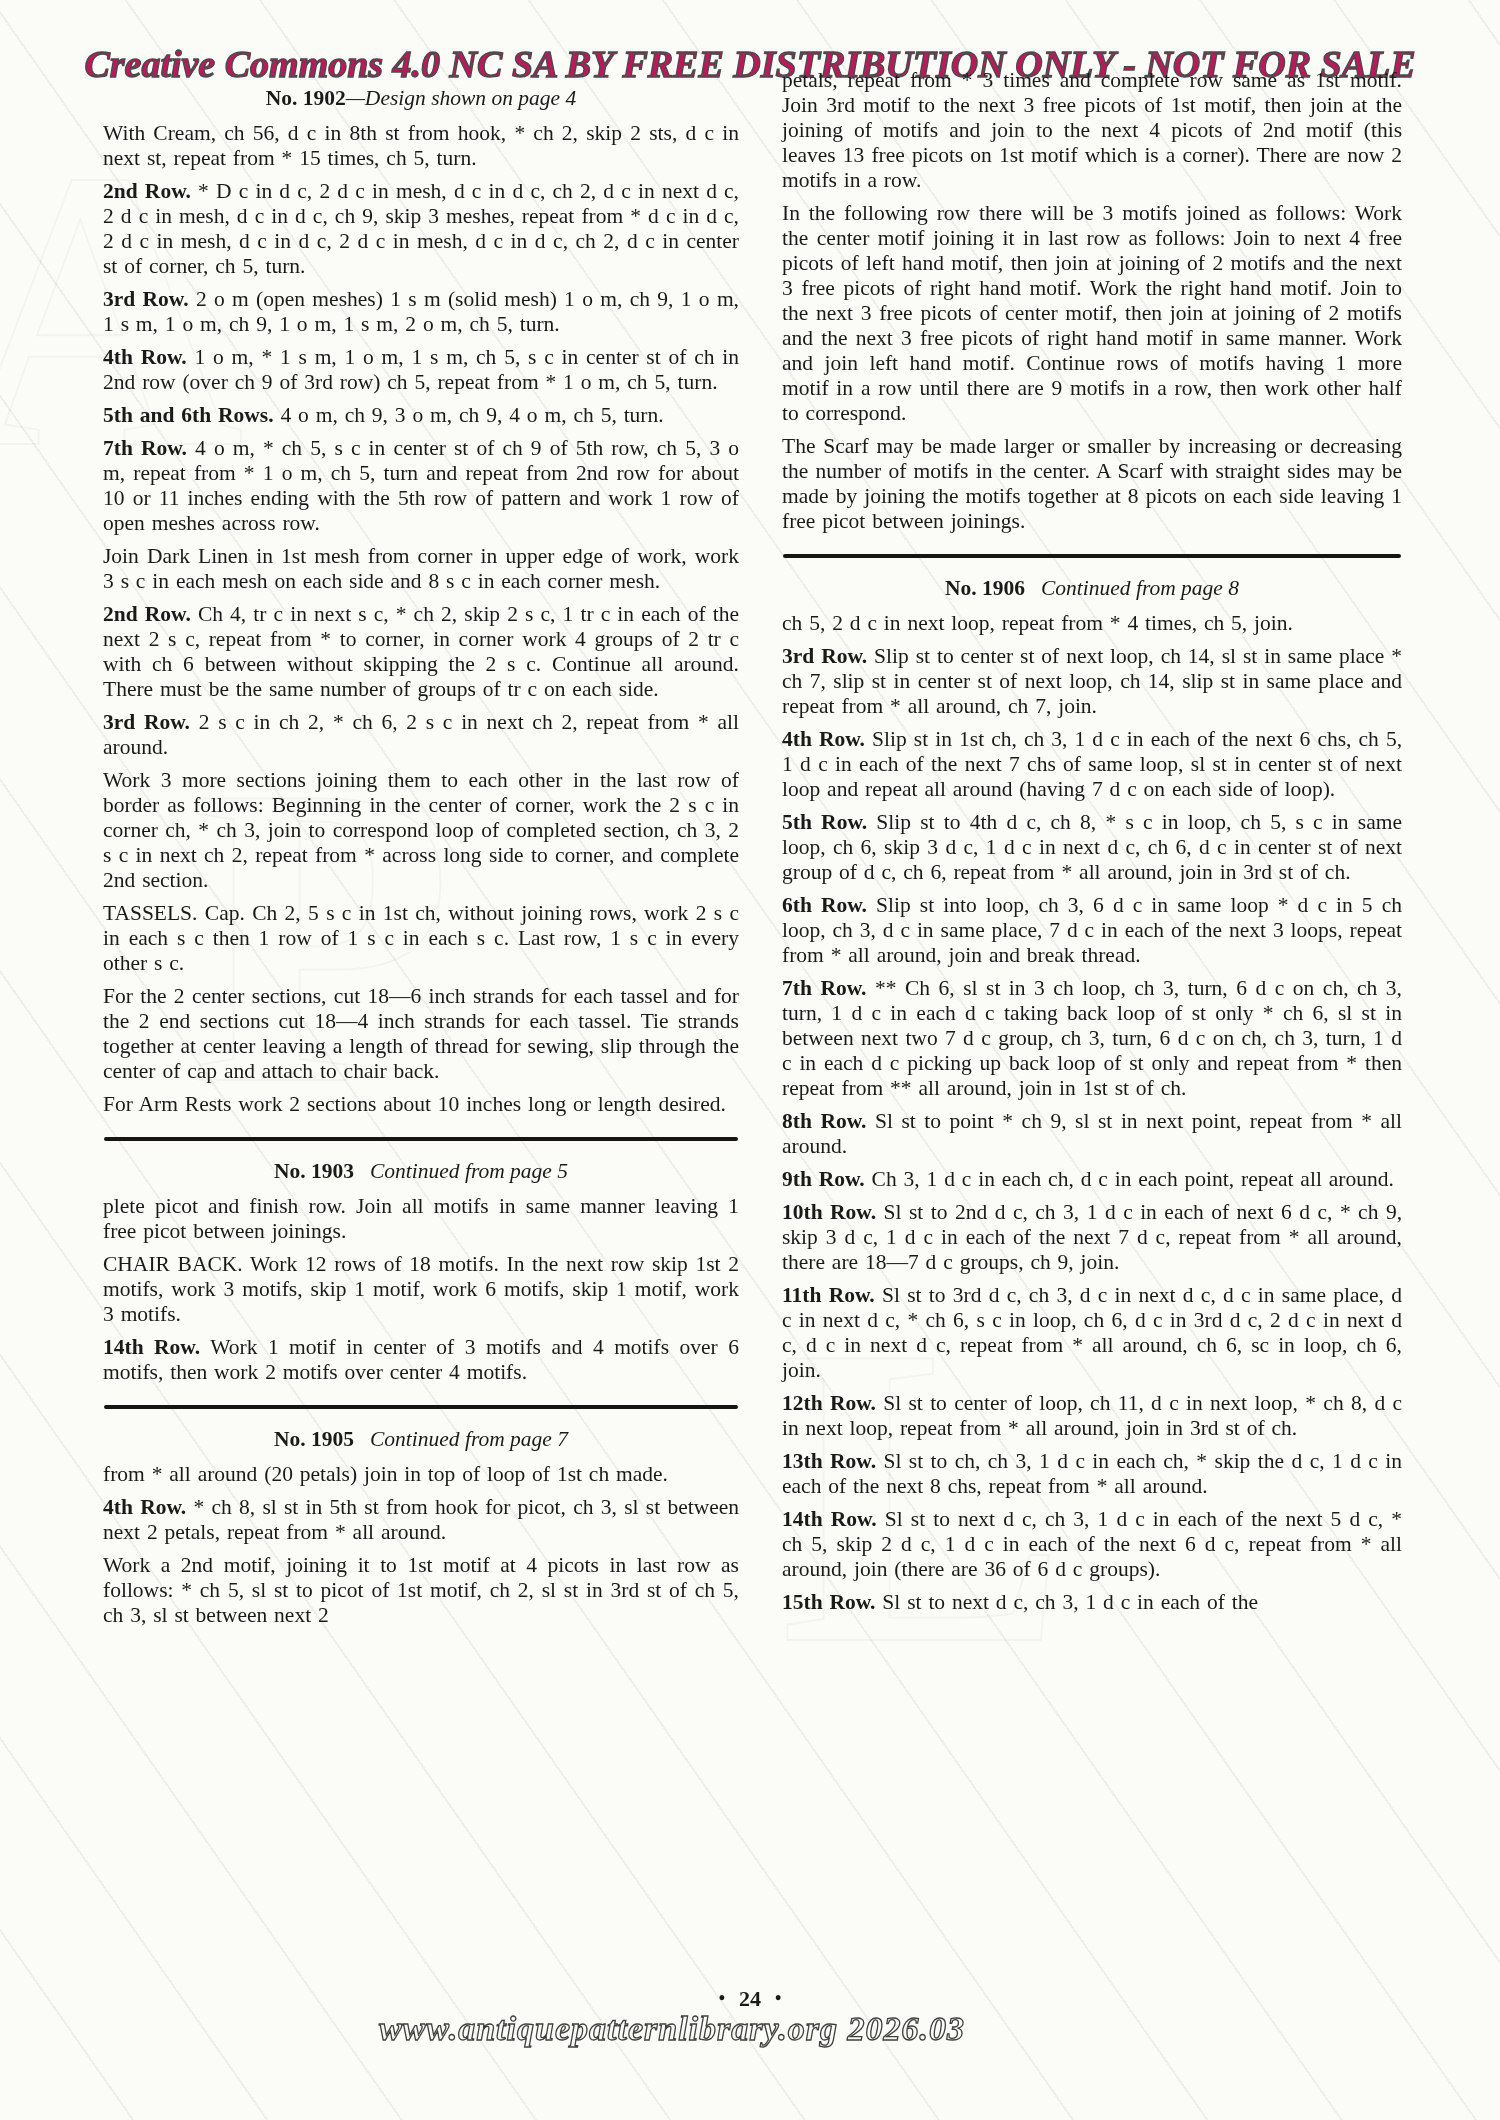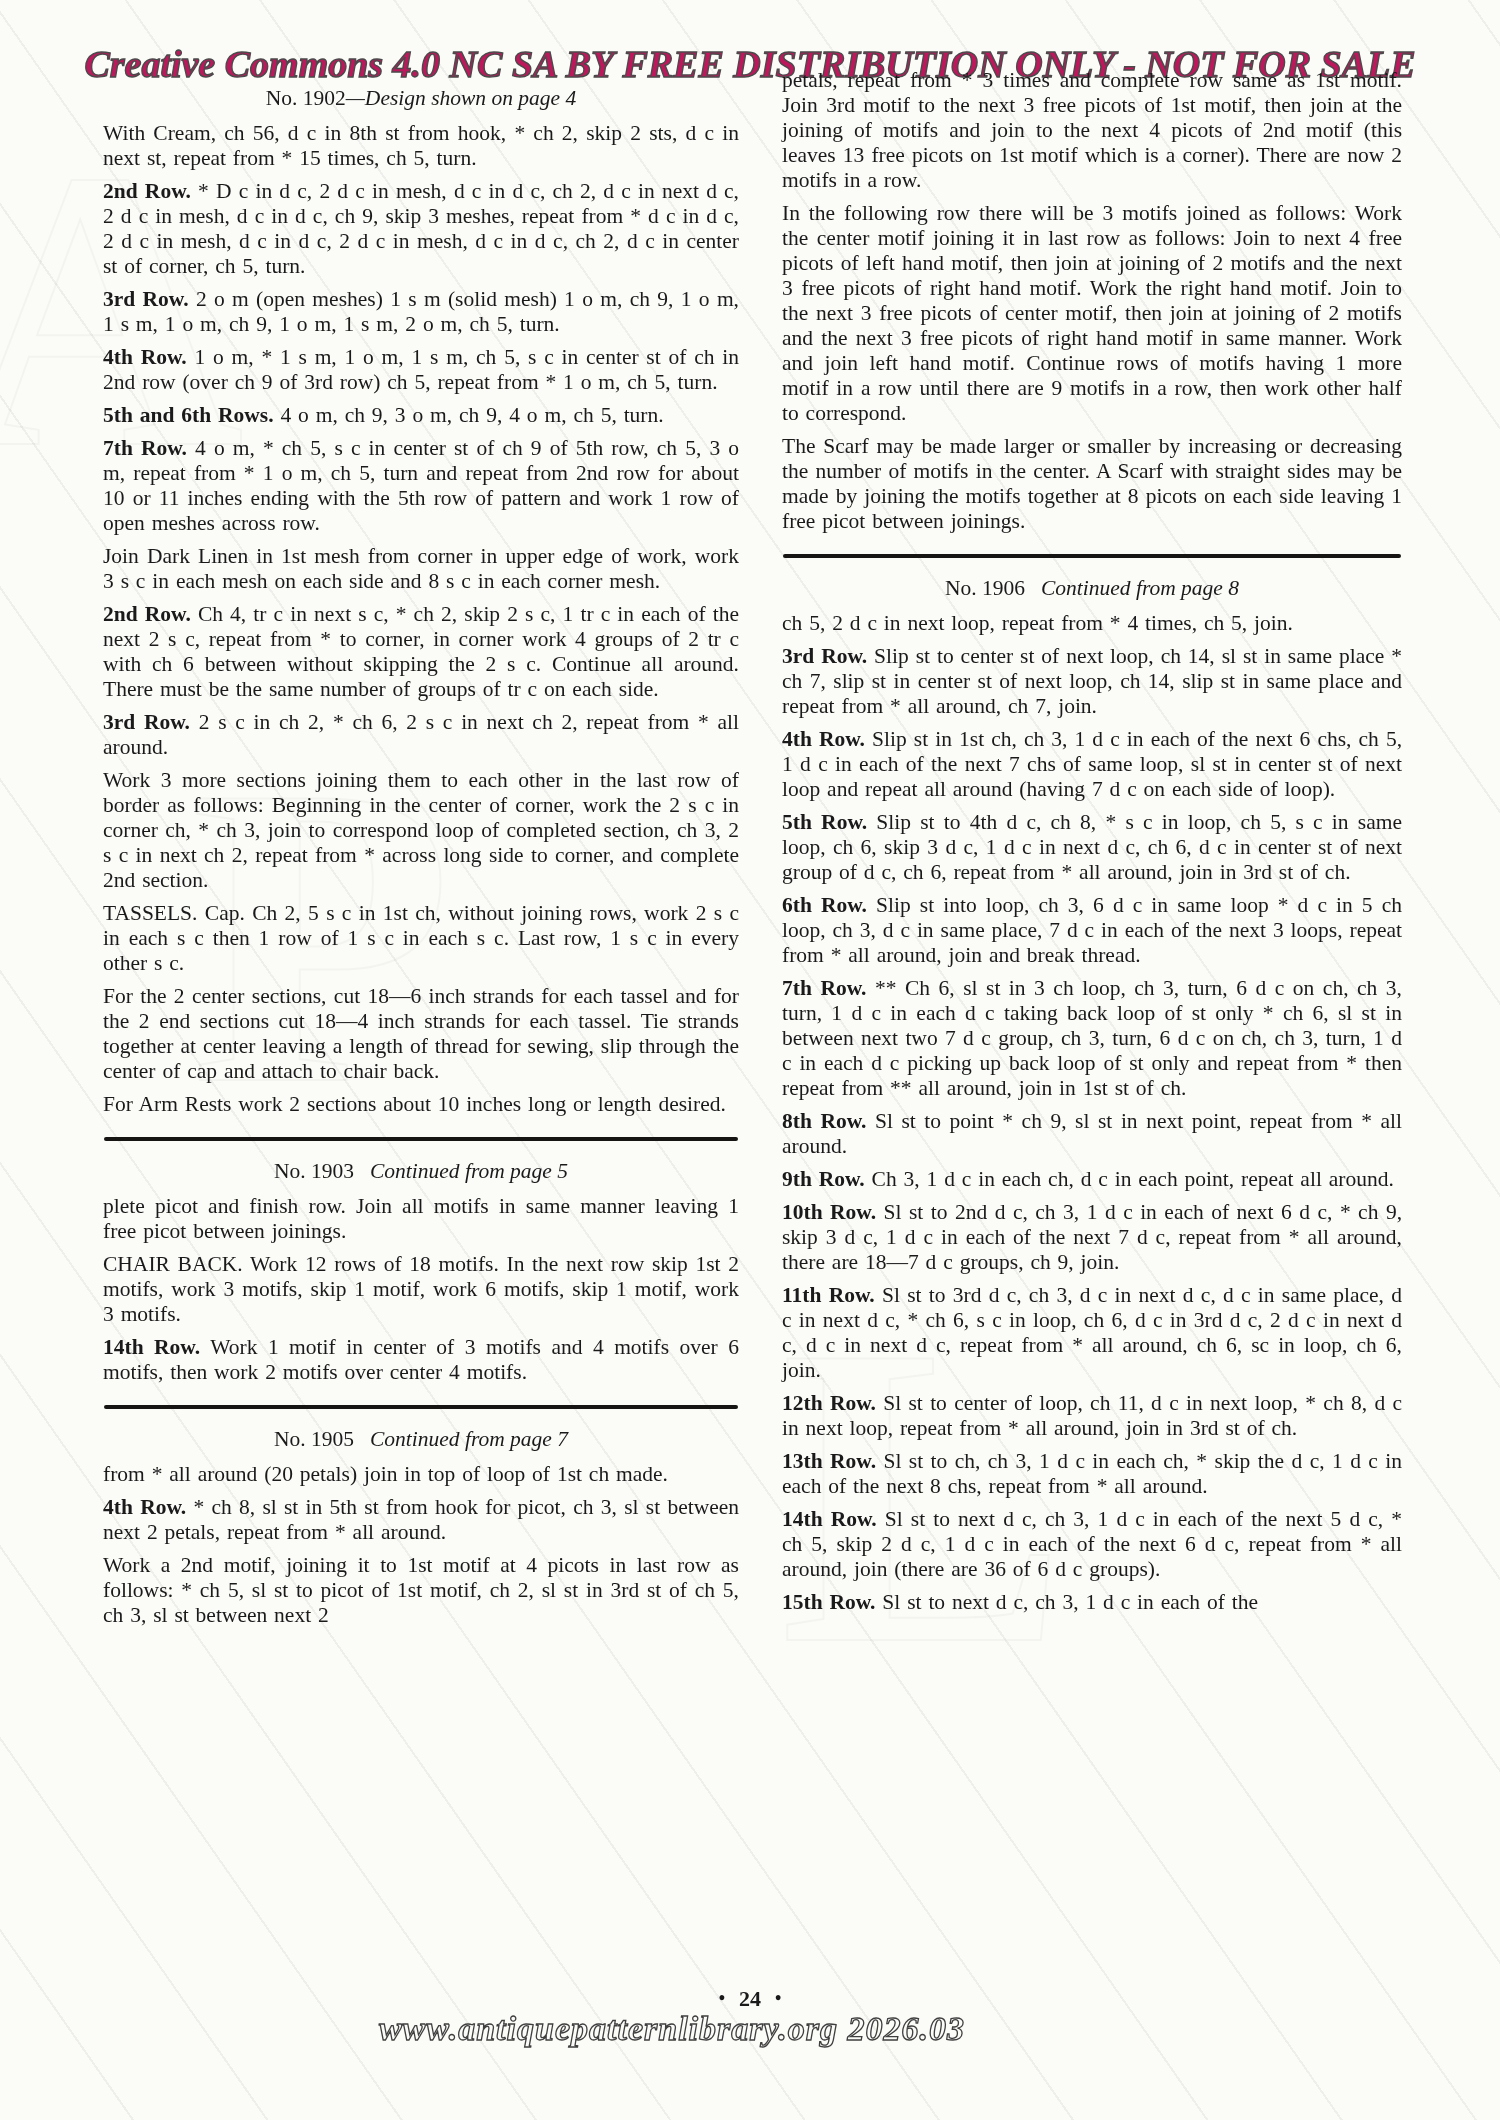--- a/index.html
+++ b/index.html
@@ -41,21 +41,21 @@
     text-align:justify;
     word-spacing:1.5px;
   }
   .lead{font-weight:bold;}
   .sect{
     margin:0 0 10px 0;
     text-align:center;
     font-size:21.5px;font-weight:normal;
     line-height:25px;
   }
-  .sect .no{font-weight:normal;}
+  .sect .no{font-weight:bold;}
   .sect .sub{font-style:italic;margin-left:16px;}
   .sect.joined .sub{margin-left:0;}
   .rule{
     height:4px;background:#171514;border-radius:2px;
     margin:20px 1px 18px 1px;
   }
   .pageno{
     position:absolute;top:1986px;left:0;width:100%;
     text-align:center;font-size:22px;font-weight:bold;
   }

